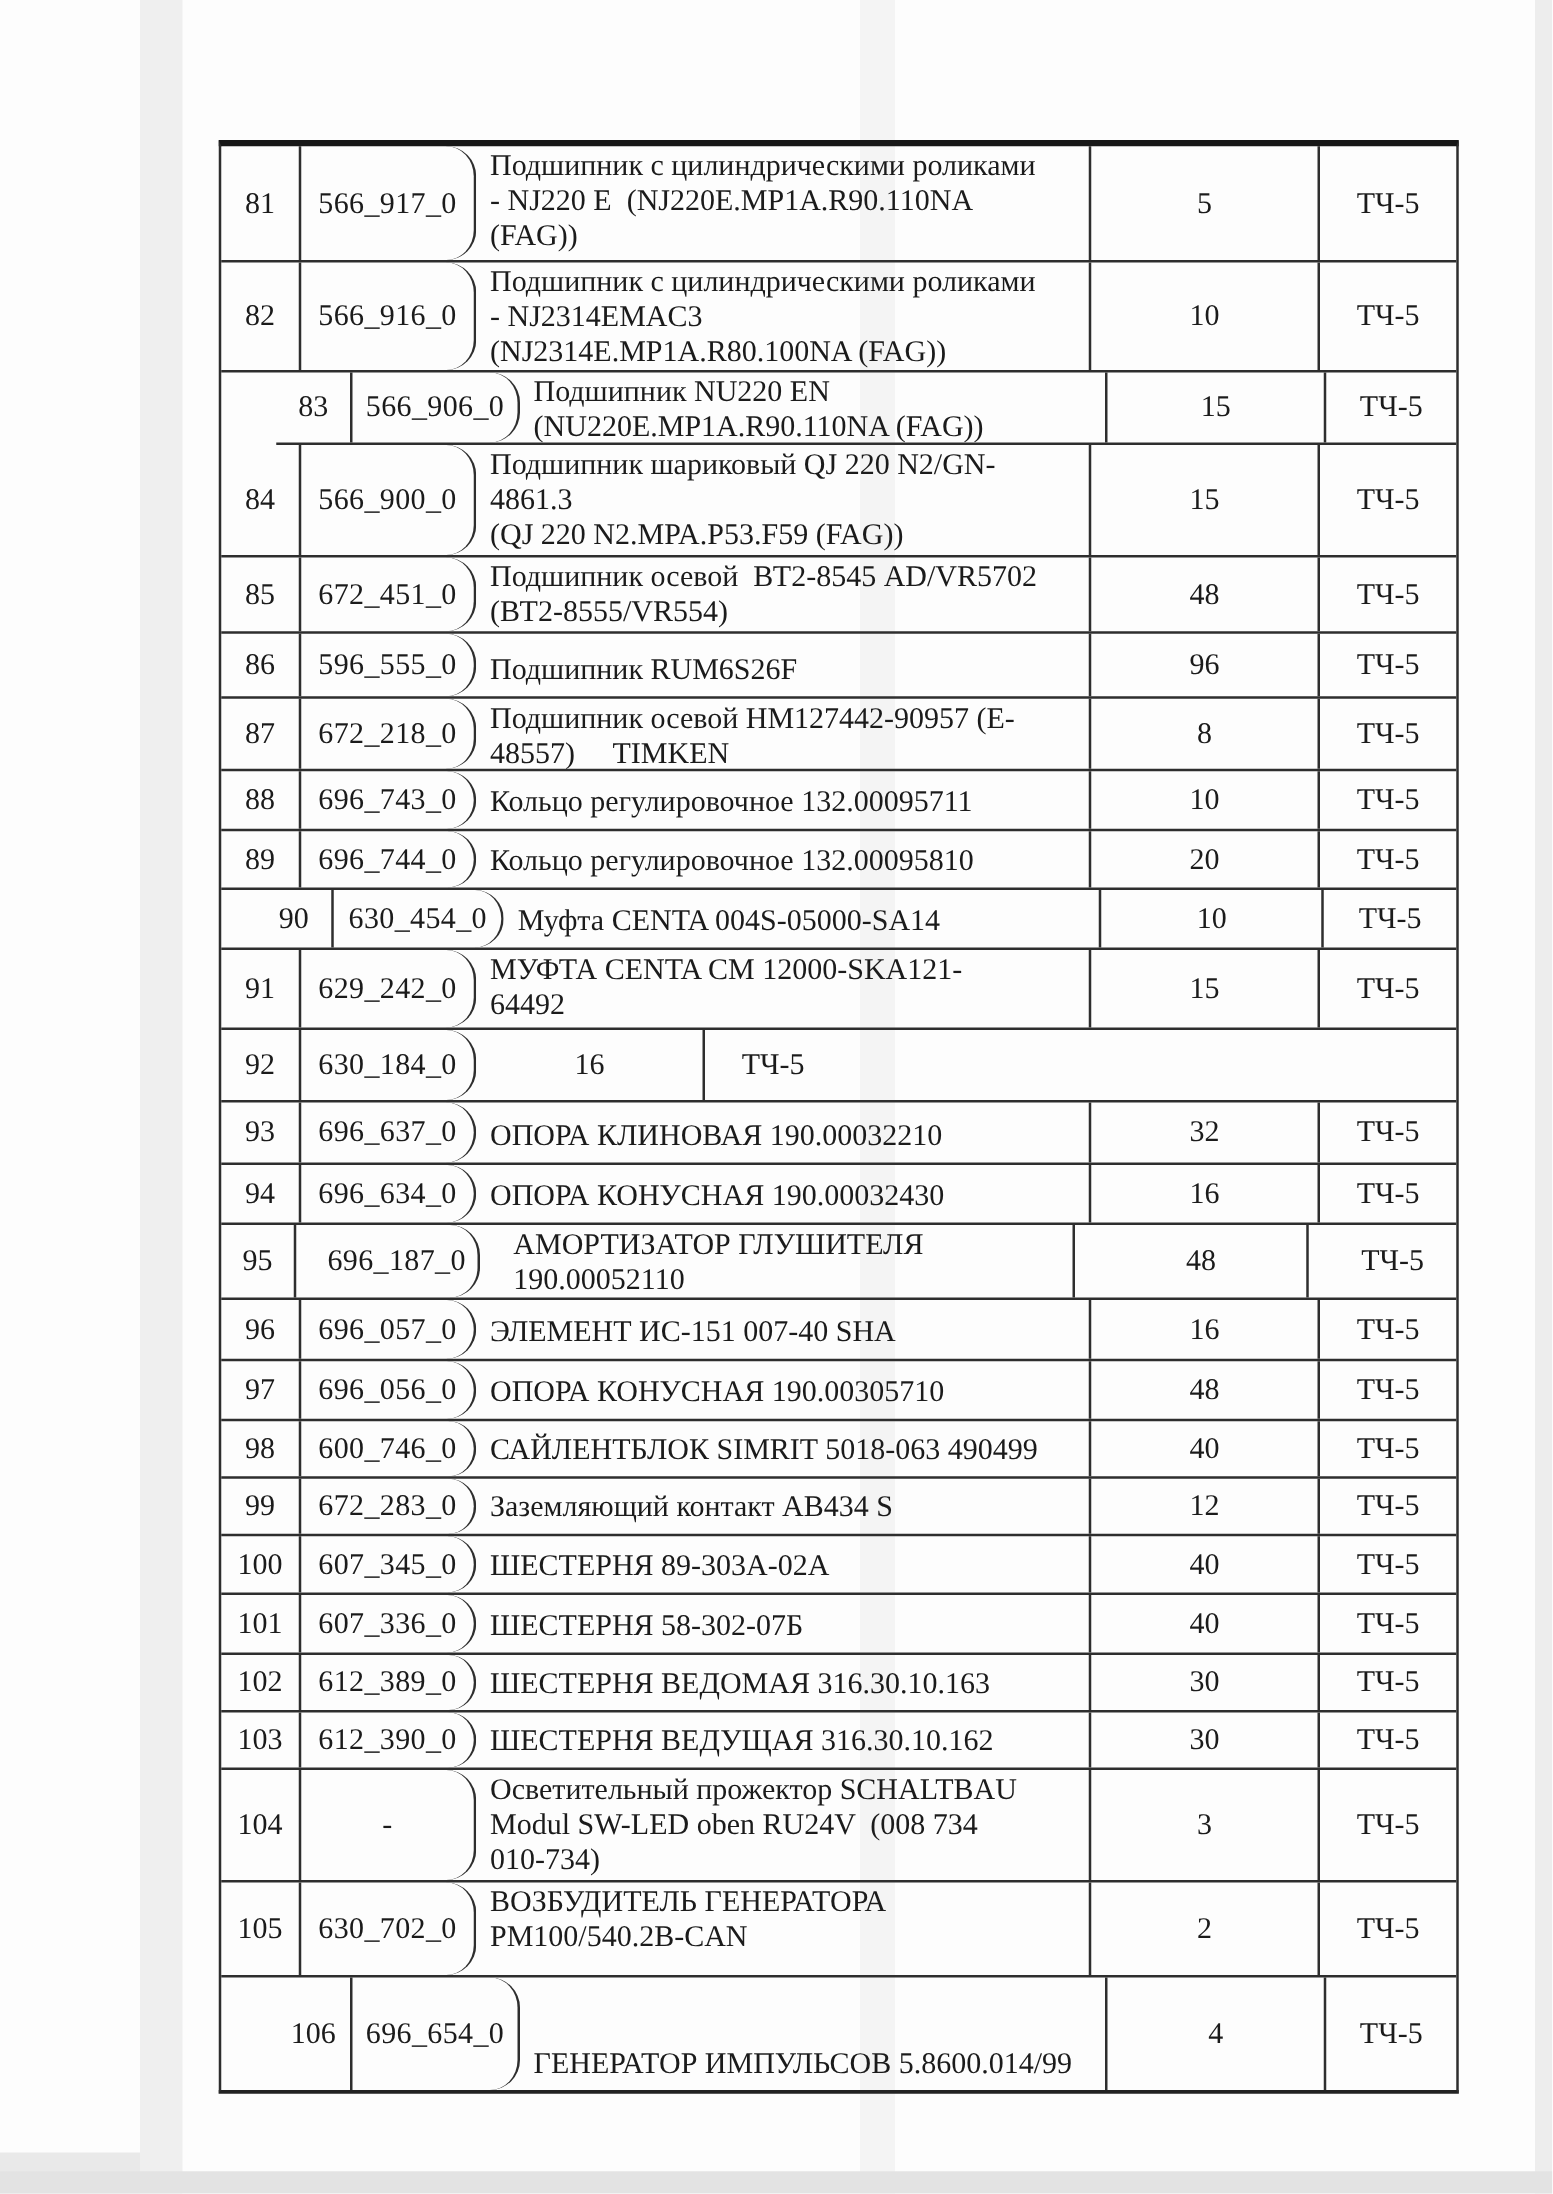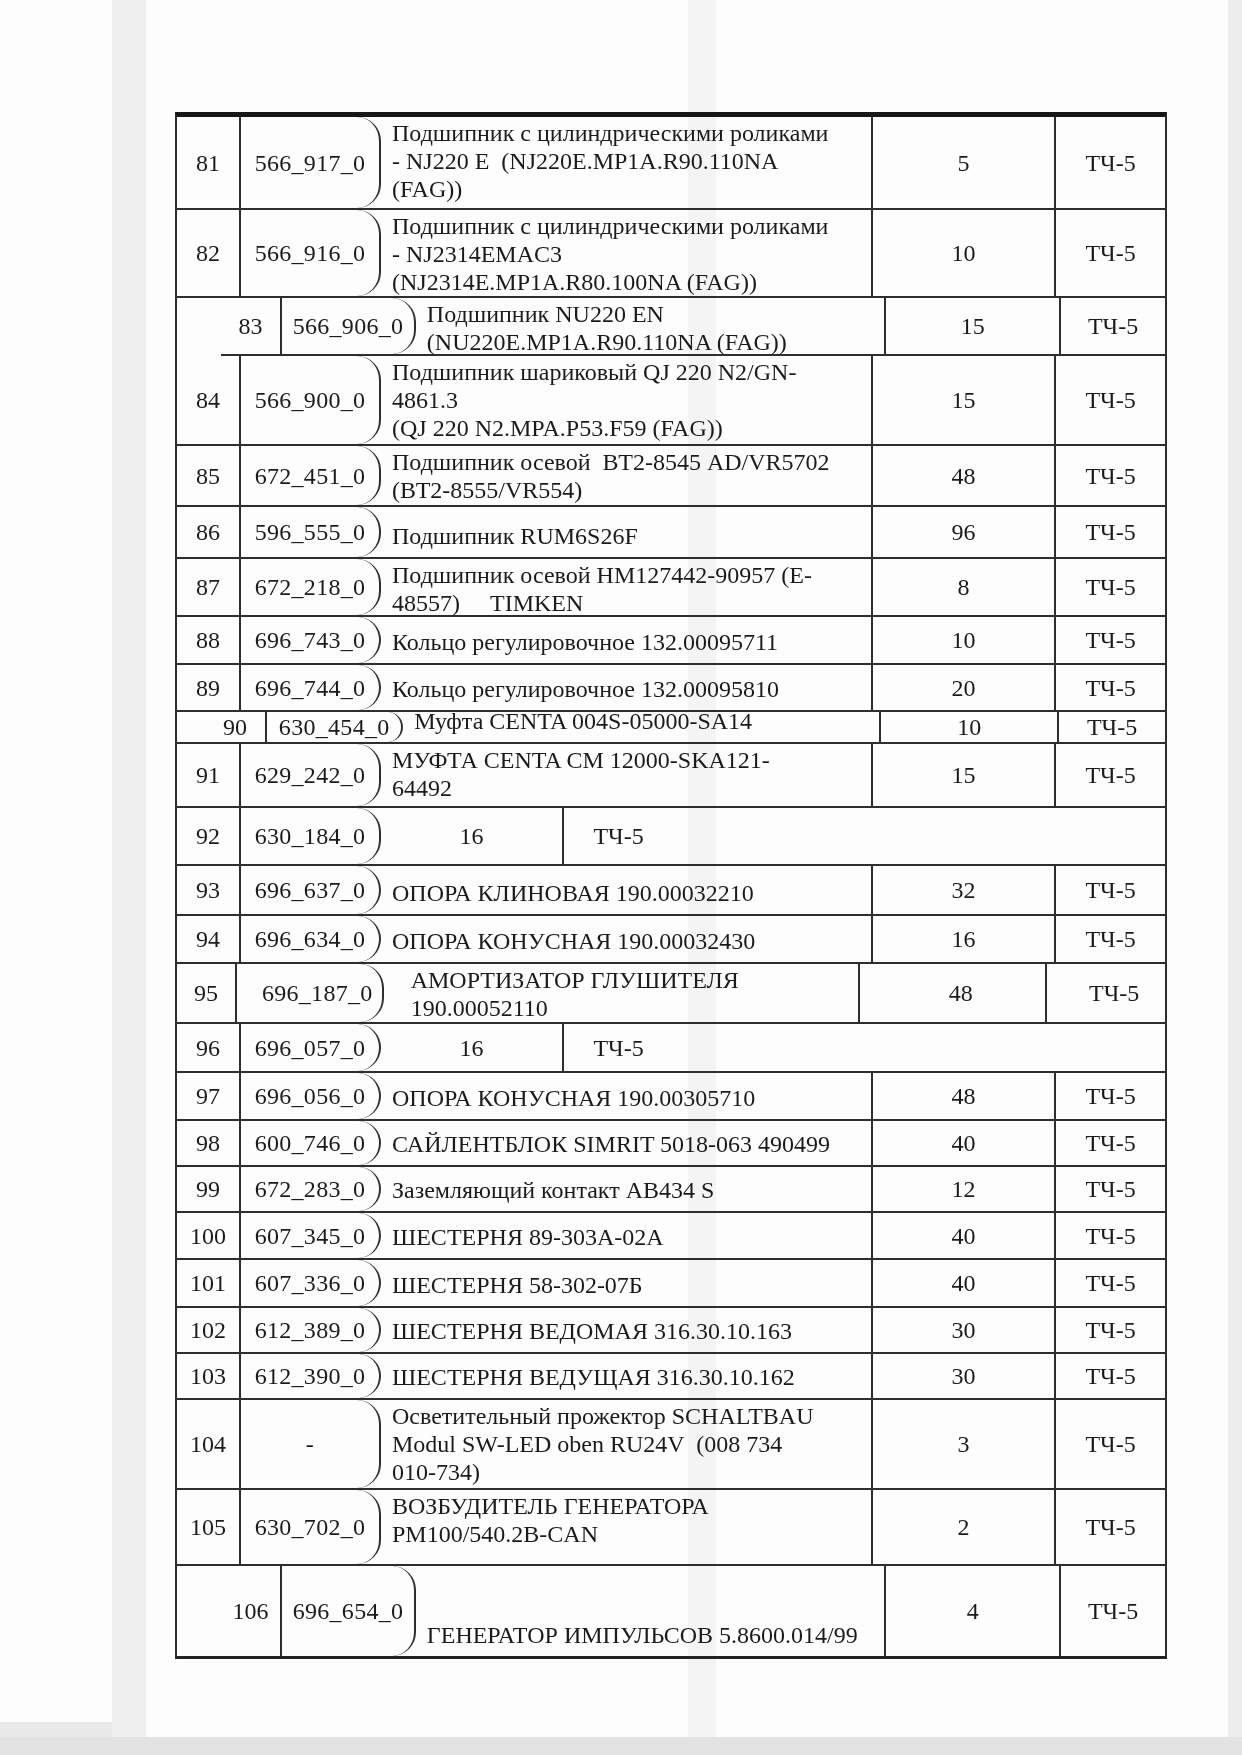--- a/index.html
+++ b/index.html
@@ -133,21 +133,21 @@
         <div class="cell c-qty">10</div>
         <div class="cell c-depot">ТЧ-5</div>
       </div>
       <div class="row" style="height: 47px;">
         <div class="cell c-num">89</div>
         <div class="cell c-code">696_744_0</div>
         <div class="cell c-desc bottom">Кольцо регулировочное 132.00095810</div>
         <div class="cell c-qty">20</div>
         <div class="cell c-depot">ТЧ-5</div>
       </div>
-      <div class="row" style="height: 32px; padding-left: 28px;">
+      <div class="row" style="height: 48px; padding-left: 28px;">
         <div class="cell c-num">90</div>
         <div class="cell c-code">630_454_0</div>
         <div class="cell c-desc bottom">Муфта CENTA 004S-05000-SA14</div>
         <div class="cell c-qty">10</div>
         <div class="cell c-depot">ТЧ-5</div>
       </div>
       <div class="row" style="height: 64px;">
         <div class="cell c-num">91</div>
         <div class="cell c-code">629_242_0</div>
         <div class="cell c-desc">МУФТА CENTA CM 12000-SKA121-
@@ -179,20 +179,21 @@
         <div class="cell c-num">95</div>
         <div class="cell c-code">696_187_0</div>
         <div class="cell c-desc">АМОРТИЗАТОР ГЛУШИТЕЛЯ
 190.00052110</div>
         <div class="cell c-qty">48</div>
         <div class="cell c-depot">ТЧ-5</div>
       </div>
       <div class="row" style="height: 49px;">
         <div class="cell c-num">96</div>
         <div class="cell c-code">696_057_0</div>
+        <div class="cell c-desc bottom">ЭЛЕМЕНТ ИС-151 007-40 SHA</div>
         <div class="cell c-qty">16</div>
         <div class="cell c-depot">ТЧ-5</div>
       </div>
       <div class="row" style="height: 48px;">
         <div class="cell c-num">97</div>
         <div class="cell c-code">696_056_0</div>
         <div class="cell c-desc bottom">ОПОРА КОНУСНАЯ 190.00305710</div>
         <div class="cell c-qty">48</div>
         <div class="cell c-depot">ТЧ-5</div>
       </div>

